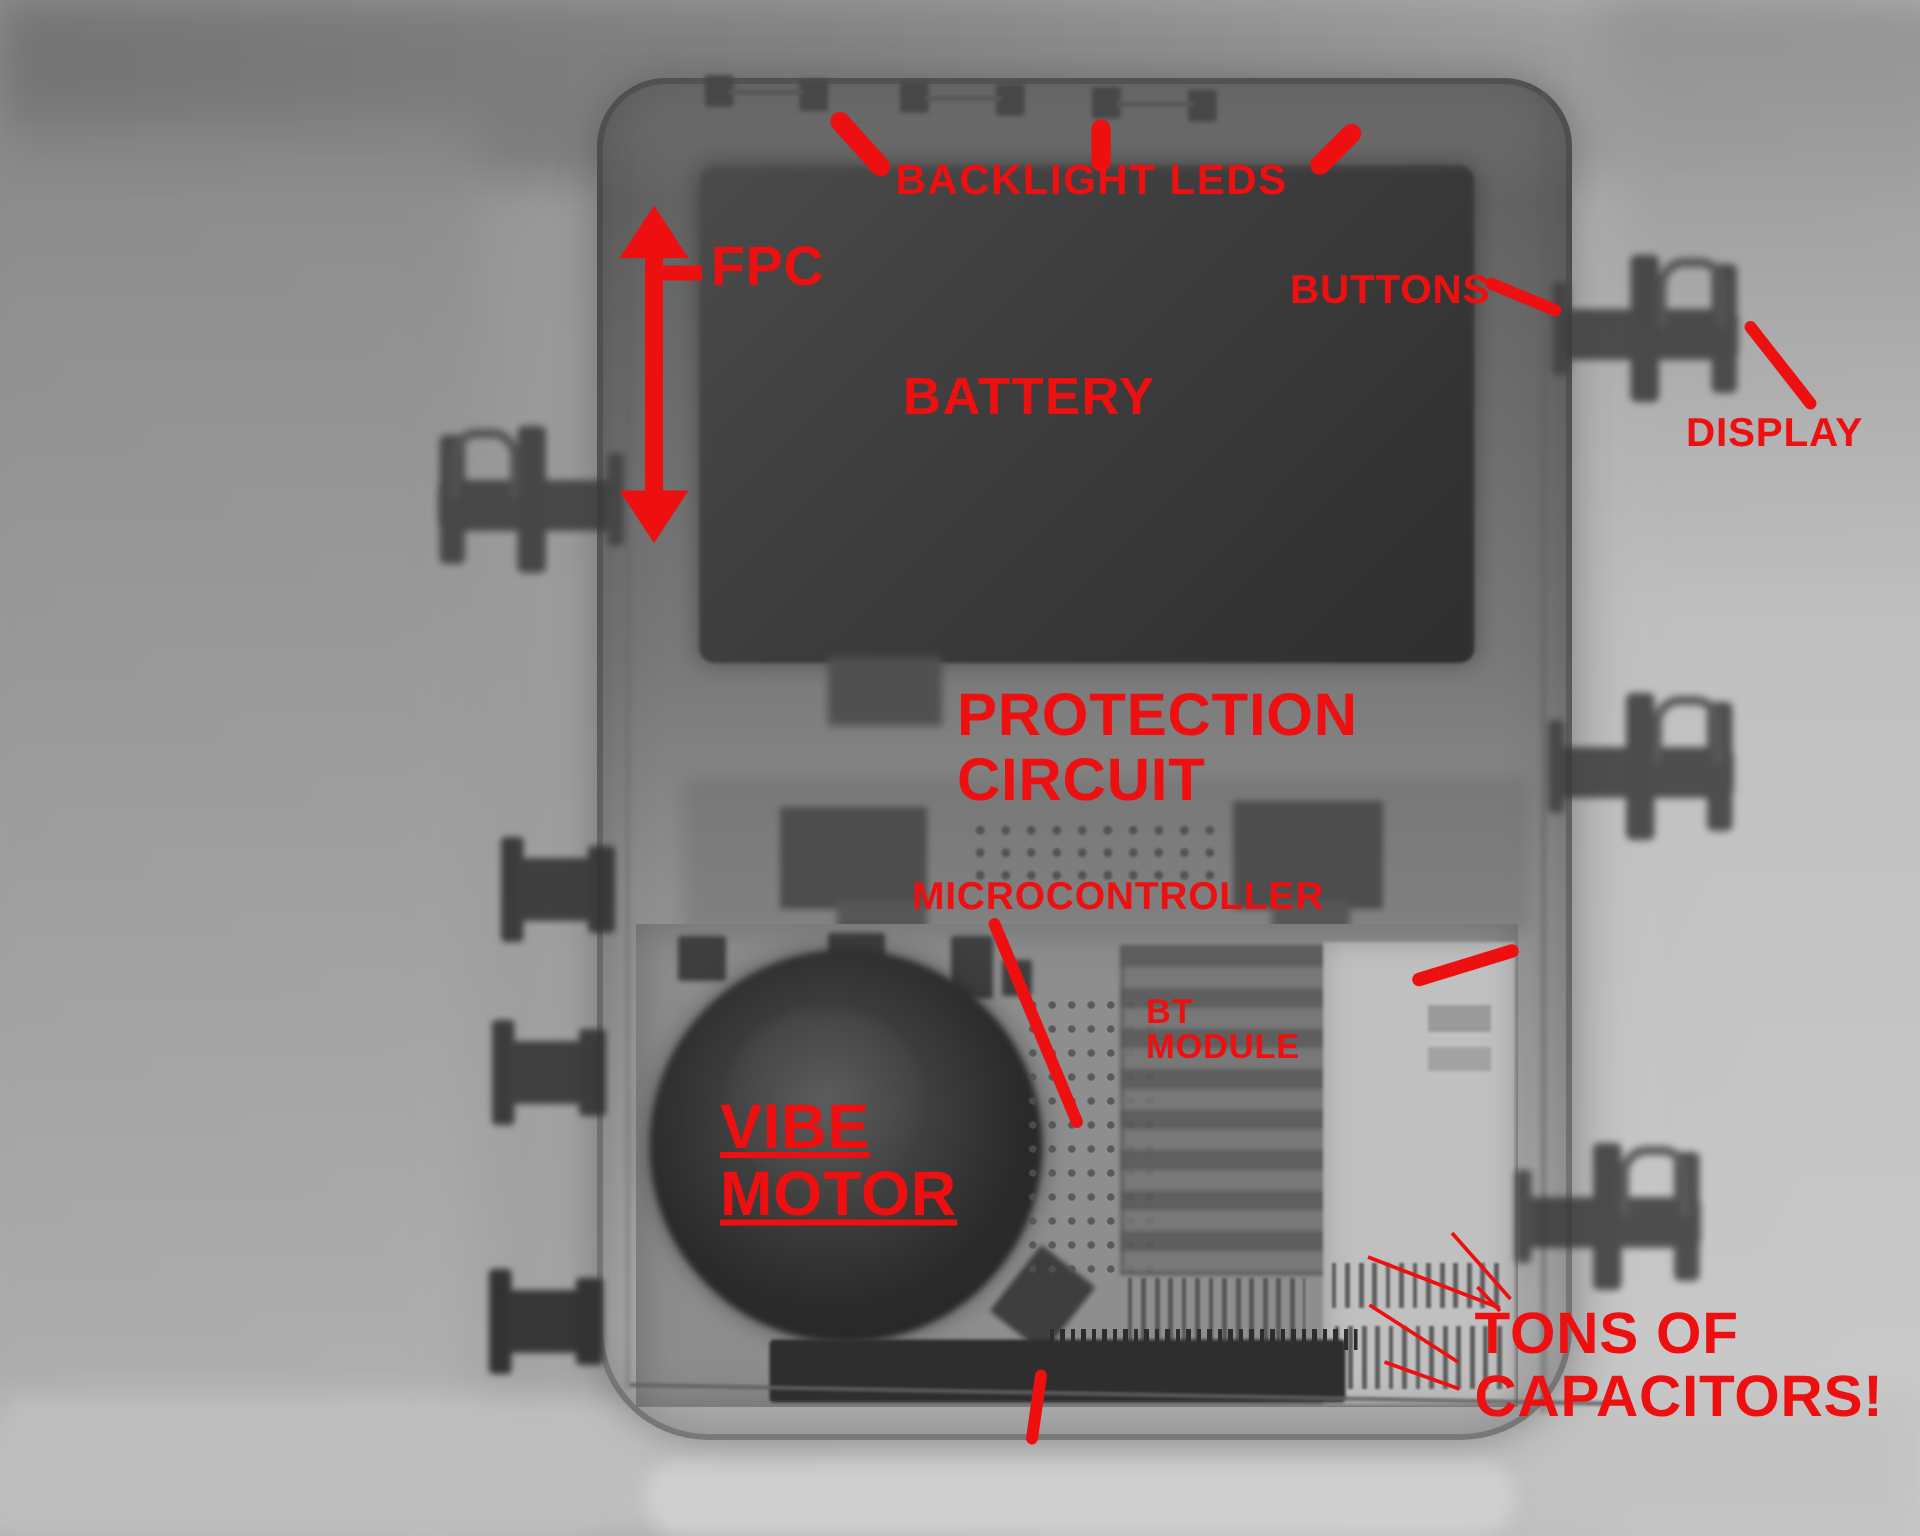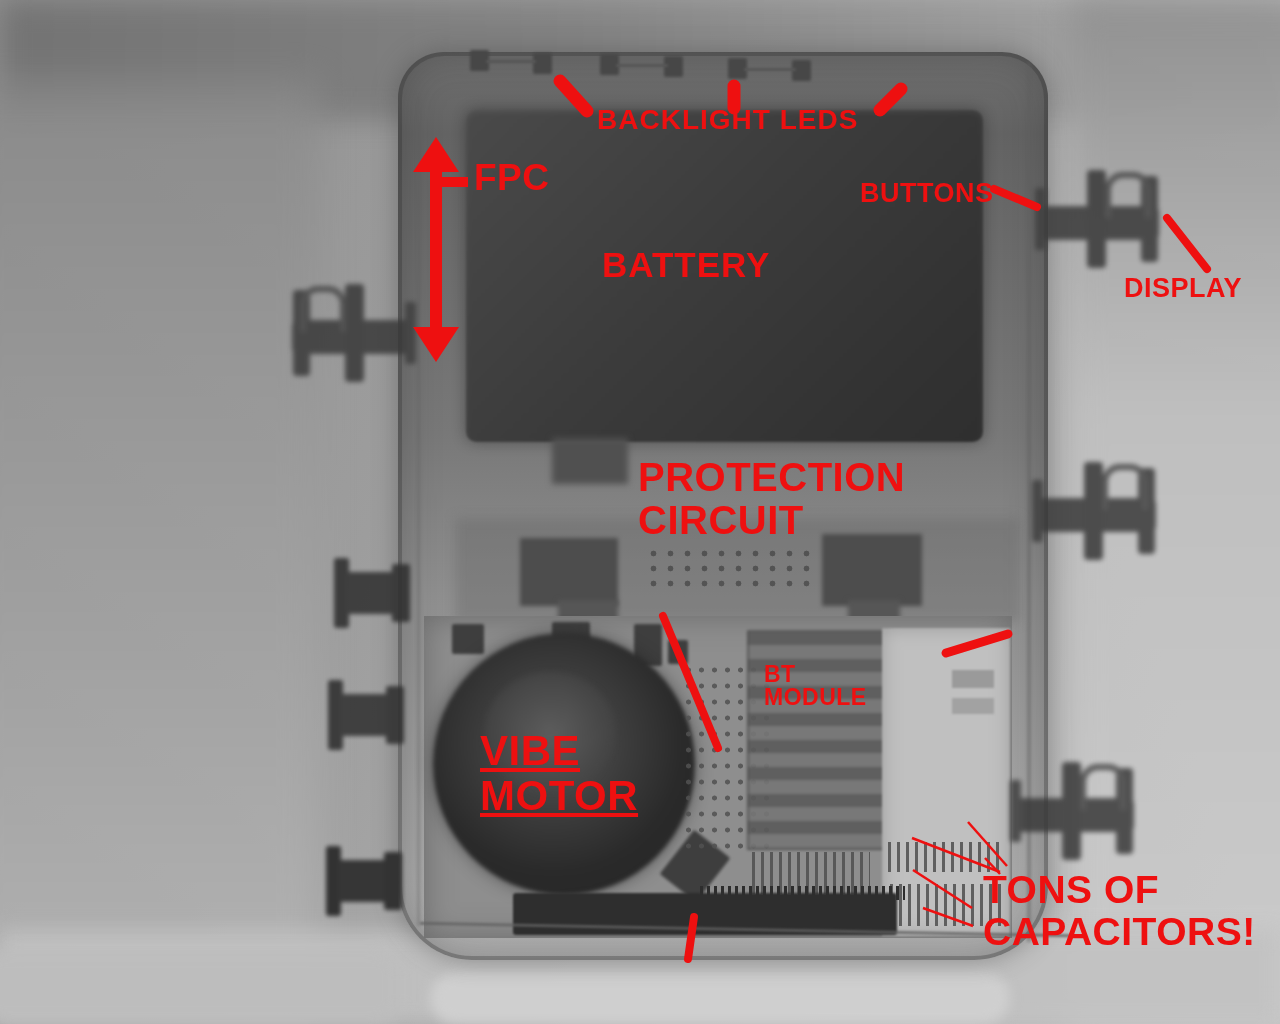--- a/index.html
+++ b/index.html
@@ -250,20 +250,21 @@
     </g>
   </svg>
 
   <div class="lbl l-backlight">BACKLIGHT LEDS</div>
   <div class="lbl l-fpc">FPC</div>
   <div class="lbl l-battery">BATTERY</div>
   <div class="lbl l-buttons">BUTTONS</div>
   <div class="lbl l-pushers">DISPLAY</div>
   <div class="lbl l-protection">PROTECTION
 CIRCUIT</div>
+  <div class="lbl l-micro">MICROCONTROLLER</div>
   <div class="lbl l-bt">BT
 MODULE</div>
   <div class="lbl l-vibe">VIBE
 MOTOR</div>
   <div class="lbl l-caps">TONS OF
 CAPACITORS!</div>
 
 </div>
 
 </body></html>

